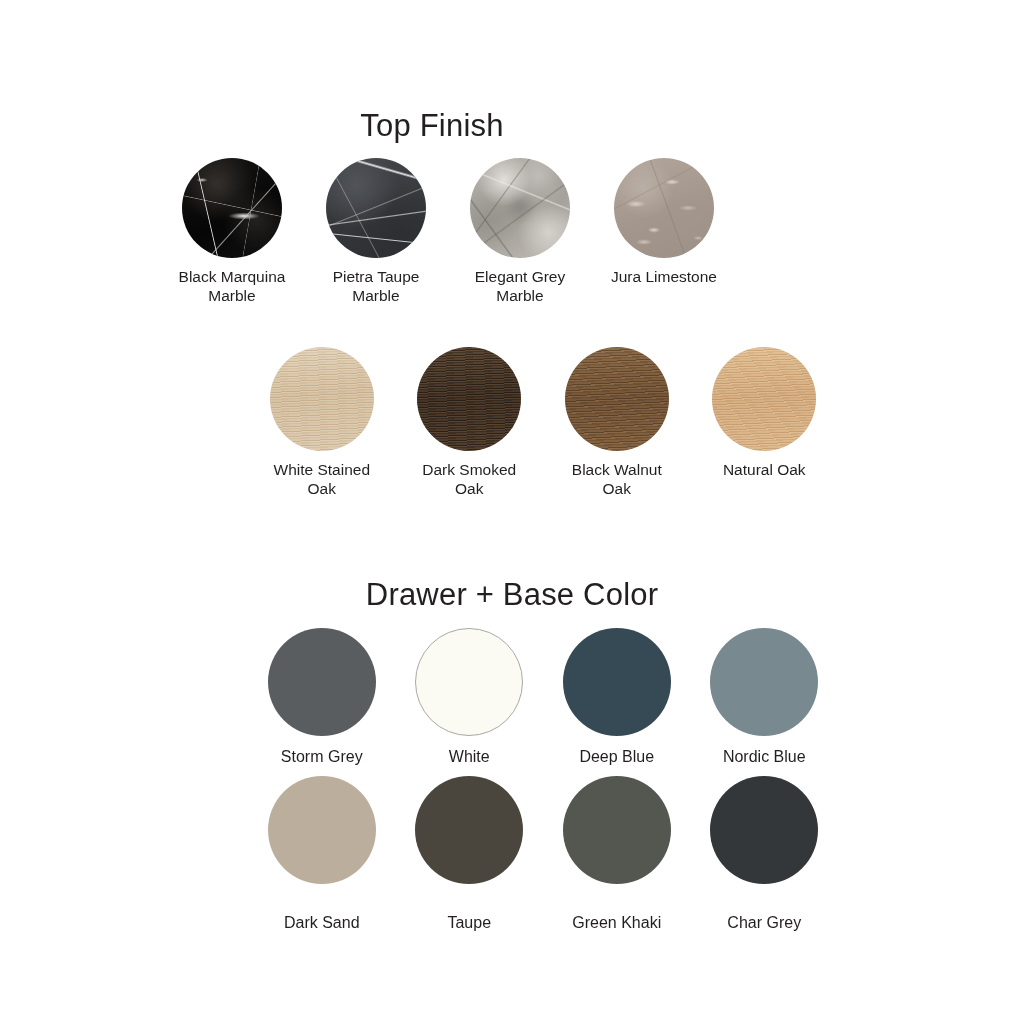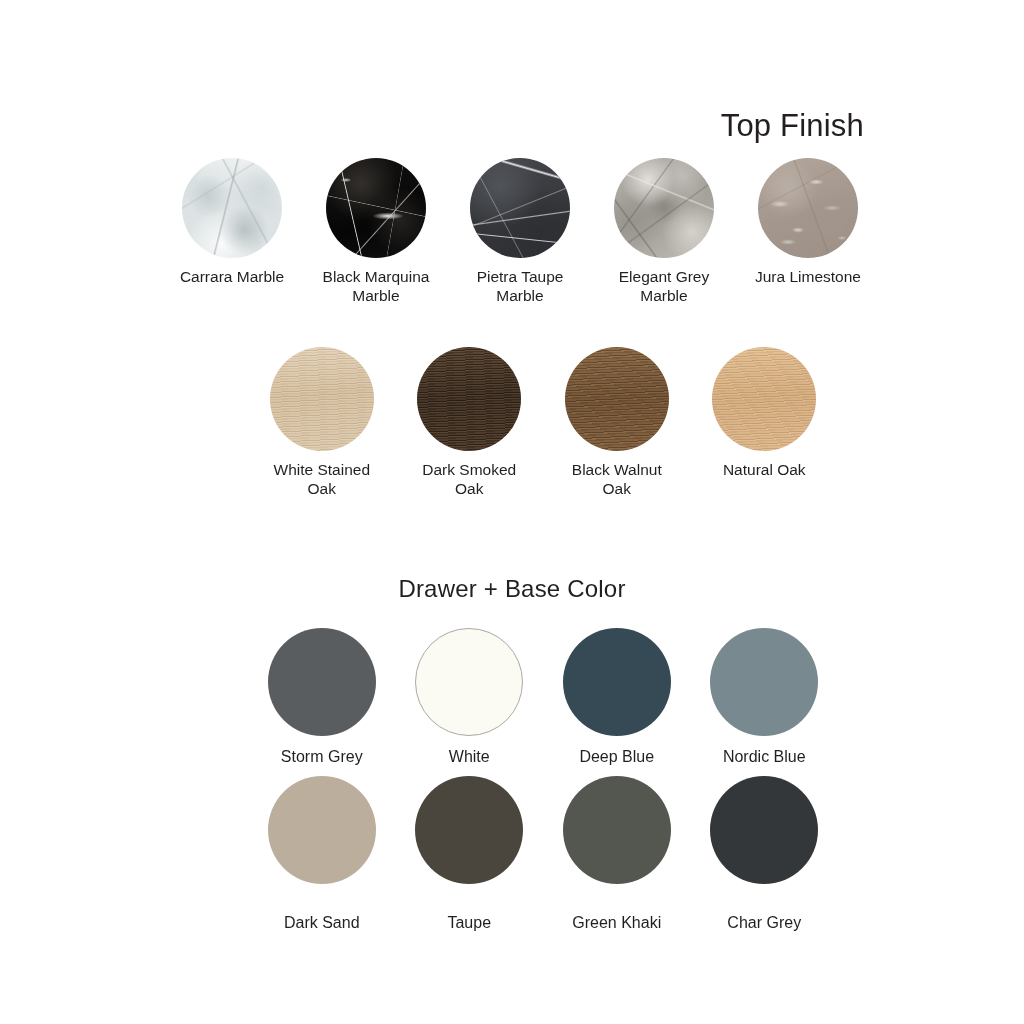--- a/index.html
+++ b/index.html
@@ -29,29 +29,28 @@
     color: #231f20;
   }
 
   #top-finish-title {
     position: absolute;
     left: 0;
     top: 80px;
     width: 864px;
     font-size: 31px;
     line-height: 40px;
-    text-align: right;
   }
 
   #drawer-base-title {
     position: absolute;
     left: 0;
     top: 549px;
     width: 1024px;
-    font-size: 24px;
+    font-size: 31px;
     line-height: 40px;
   }
 
   .swatch-row {
     position: absolute;
     display: flex;
     align-items: flex-start;
   }
 
   .swatch {
@@ -274,28 +273,20 @@
 </style>
 </head>
 <body>
 
 <div class="page">
 
   <h2 class="section-title" id="top-finish-title">Top Finish</h2>
 
   <div class="swatch-row" id="row-stone">
 
-    <div class="swatch">
-      <div class="disc-wrap">
-        <div class="disc disc-carrara">
-          <div class="veins"></div>
-        </div>
-      </div>
-      <div class="swatch-label">Carrara Marble</div>
-    </div>
 
     <div class="swatch">
       <div class="disc-wrap">
         <div class="disc disc-nero">
           <div class="veins"></div>
         </div>
       </div>
       <div class="swatch-label">Black Marquina
 Marble</div>
     </div>

